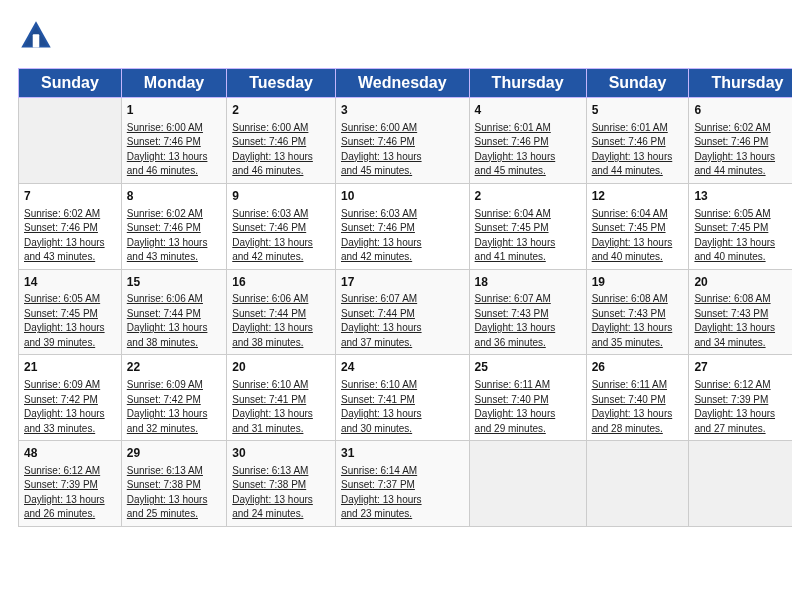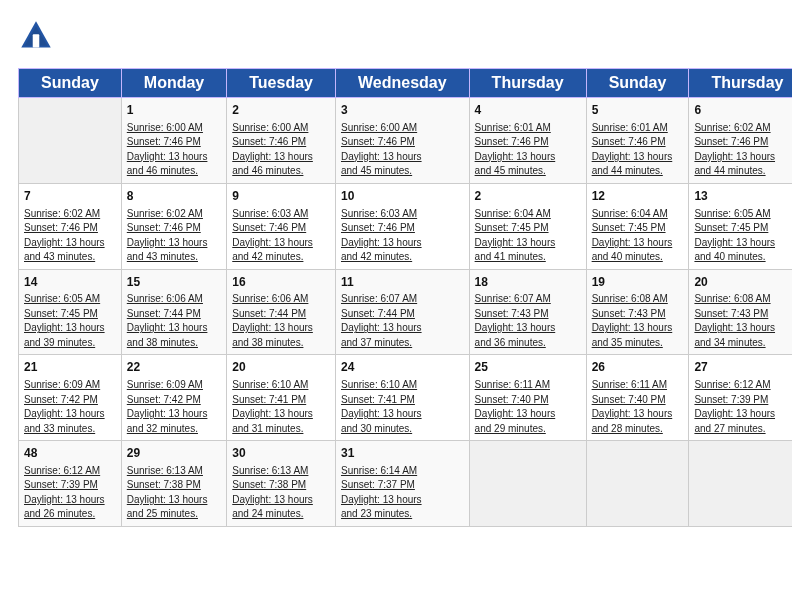--- a/index.html
+++ b/index.html
@@ -233,21 +233,21 @@
 and 38 minutes.</div>
           </td>
           <td>
             <span class="day-number">16</span>
             <div class="day-info" style="white-space: pre-line;">Sunrise: 6:06 AM
 Sunset: 7:44 PM
 Daylight: 13 hours
 and 38 minutes.</div>
           </td>
           <td>
-            <span class="day-number">11</span>
+            <span class="day-number">17</span>
             <div class="day-info" style="white-space: pre-line;">Sunrise: 6:07 AM
 Sunset: 7:44 PM
 Daylight: 13 hours
 and 37 minutes.</div>
           </td>
           <td>
             <span class="day-number">18</span>
             <div class="day-info" style="white-space: pre-line;">Sunrise: 6:07 AM
 Sunset: 7:43 PM
 Daylight: 13 hours

